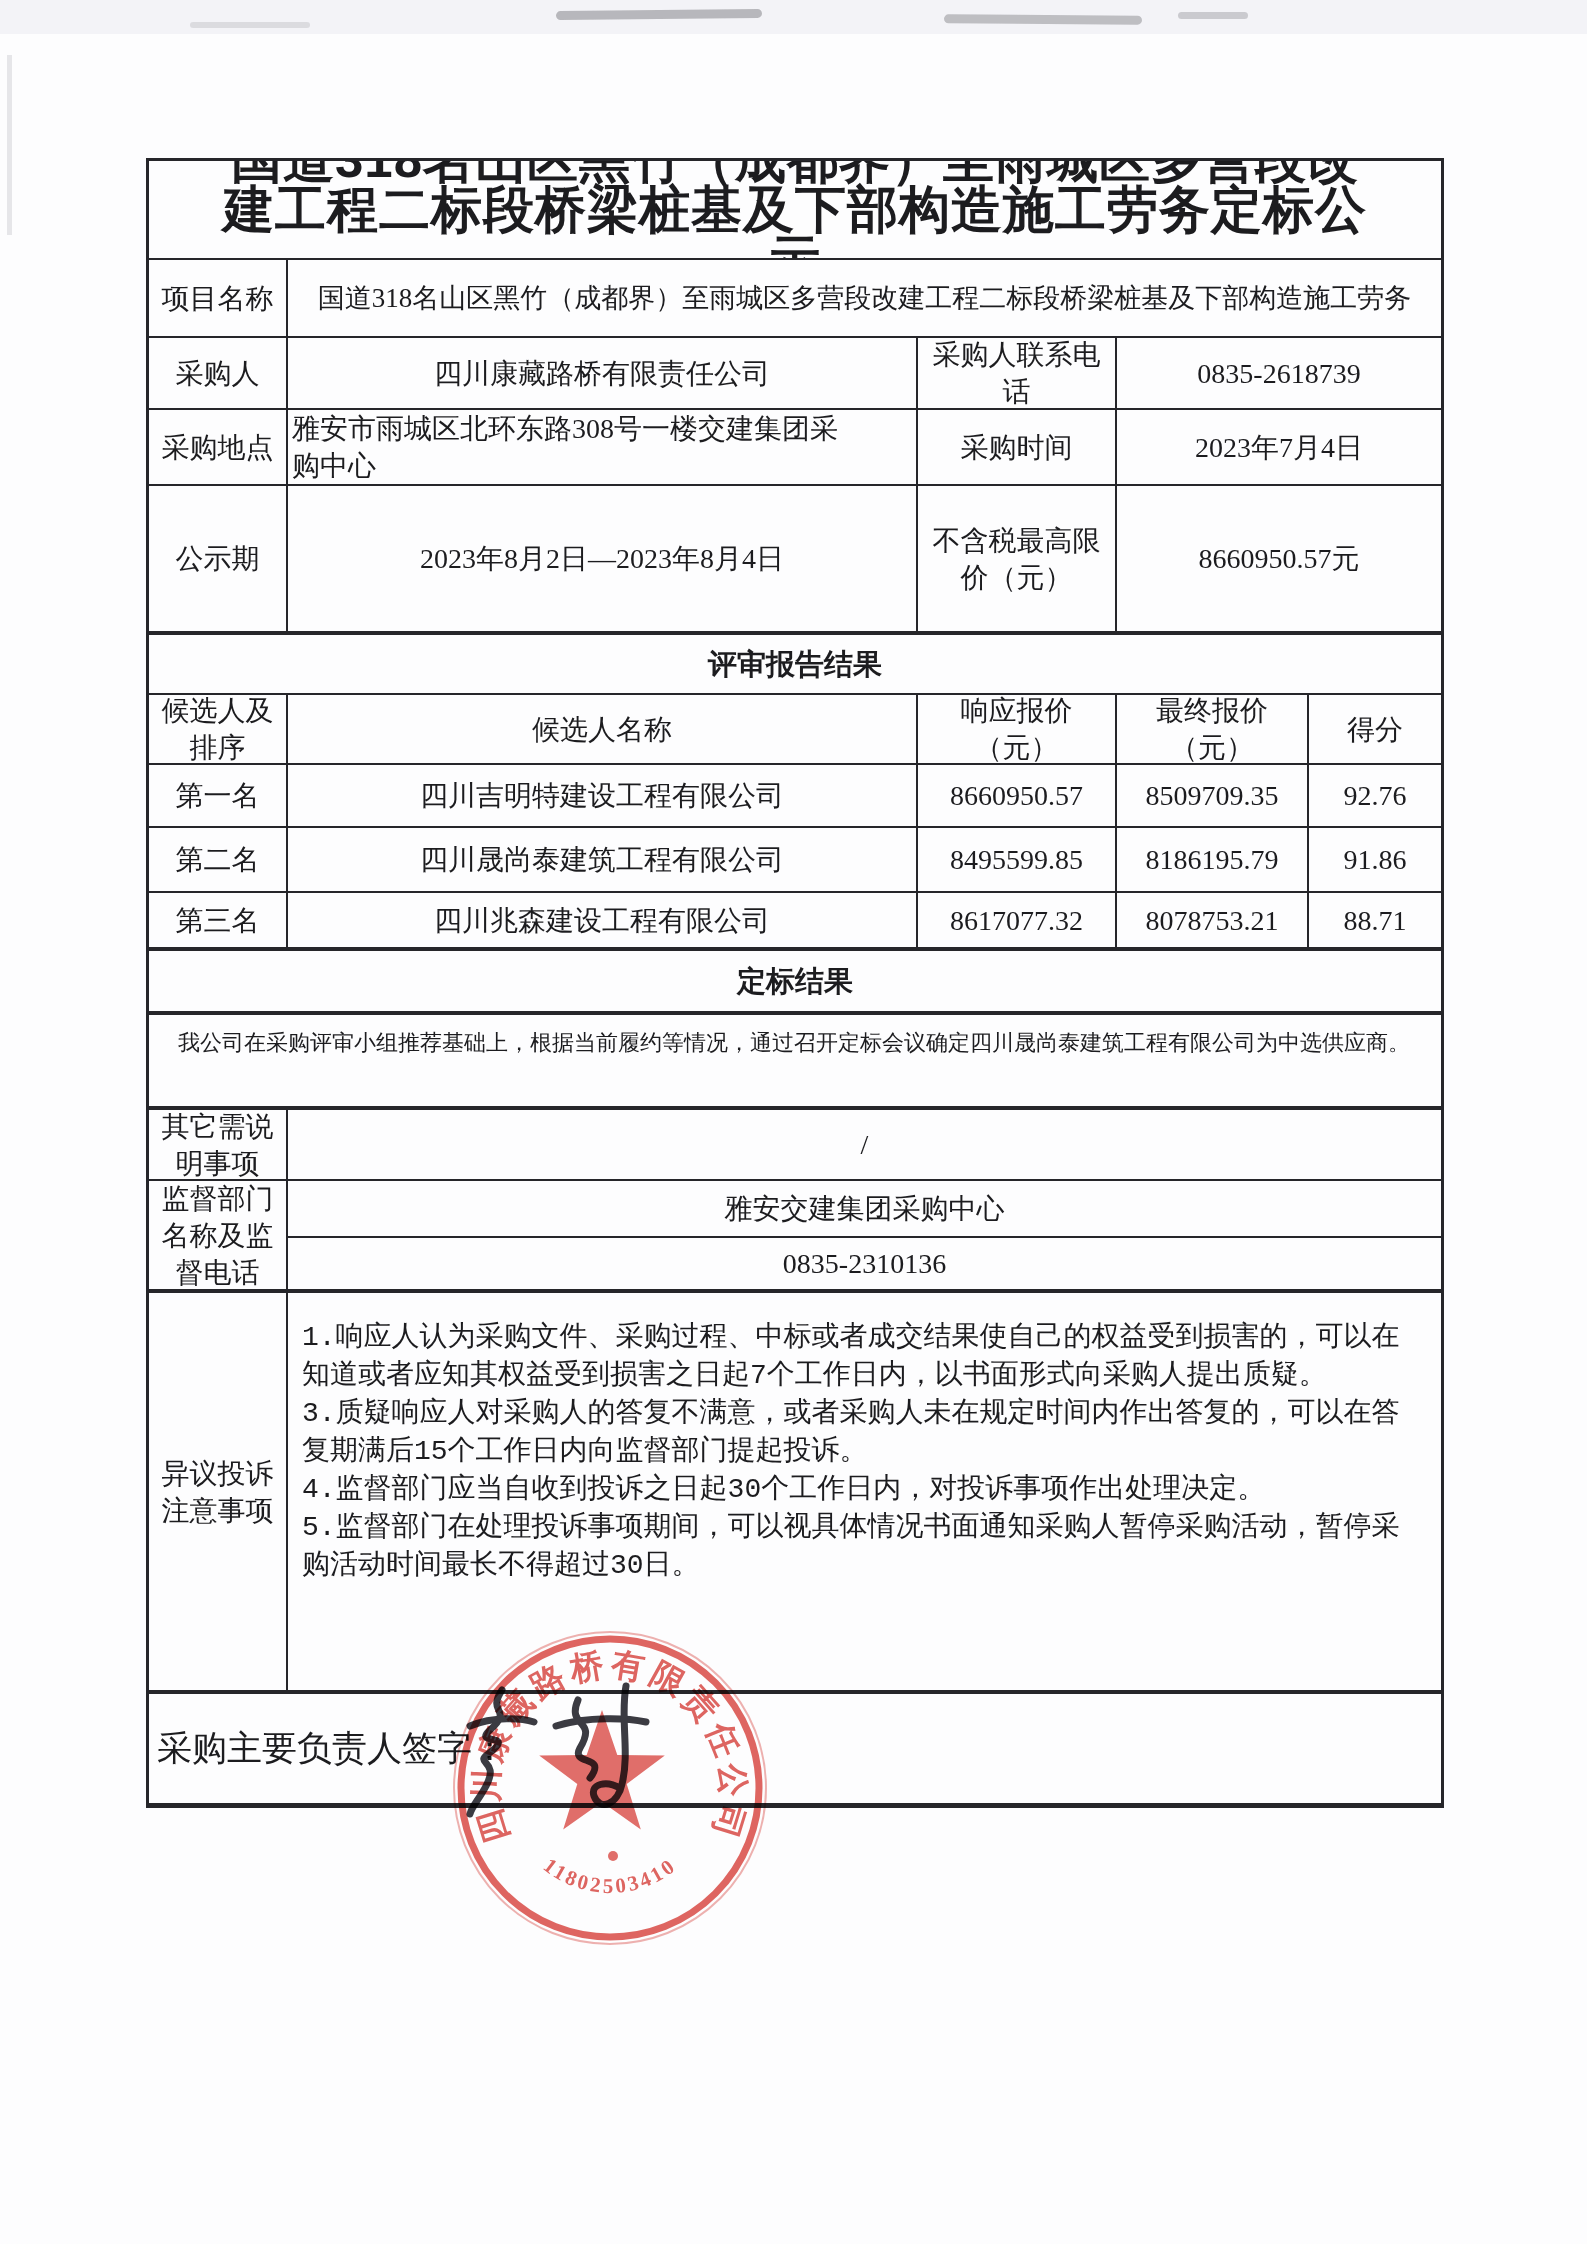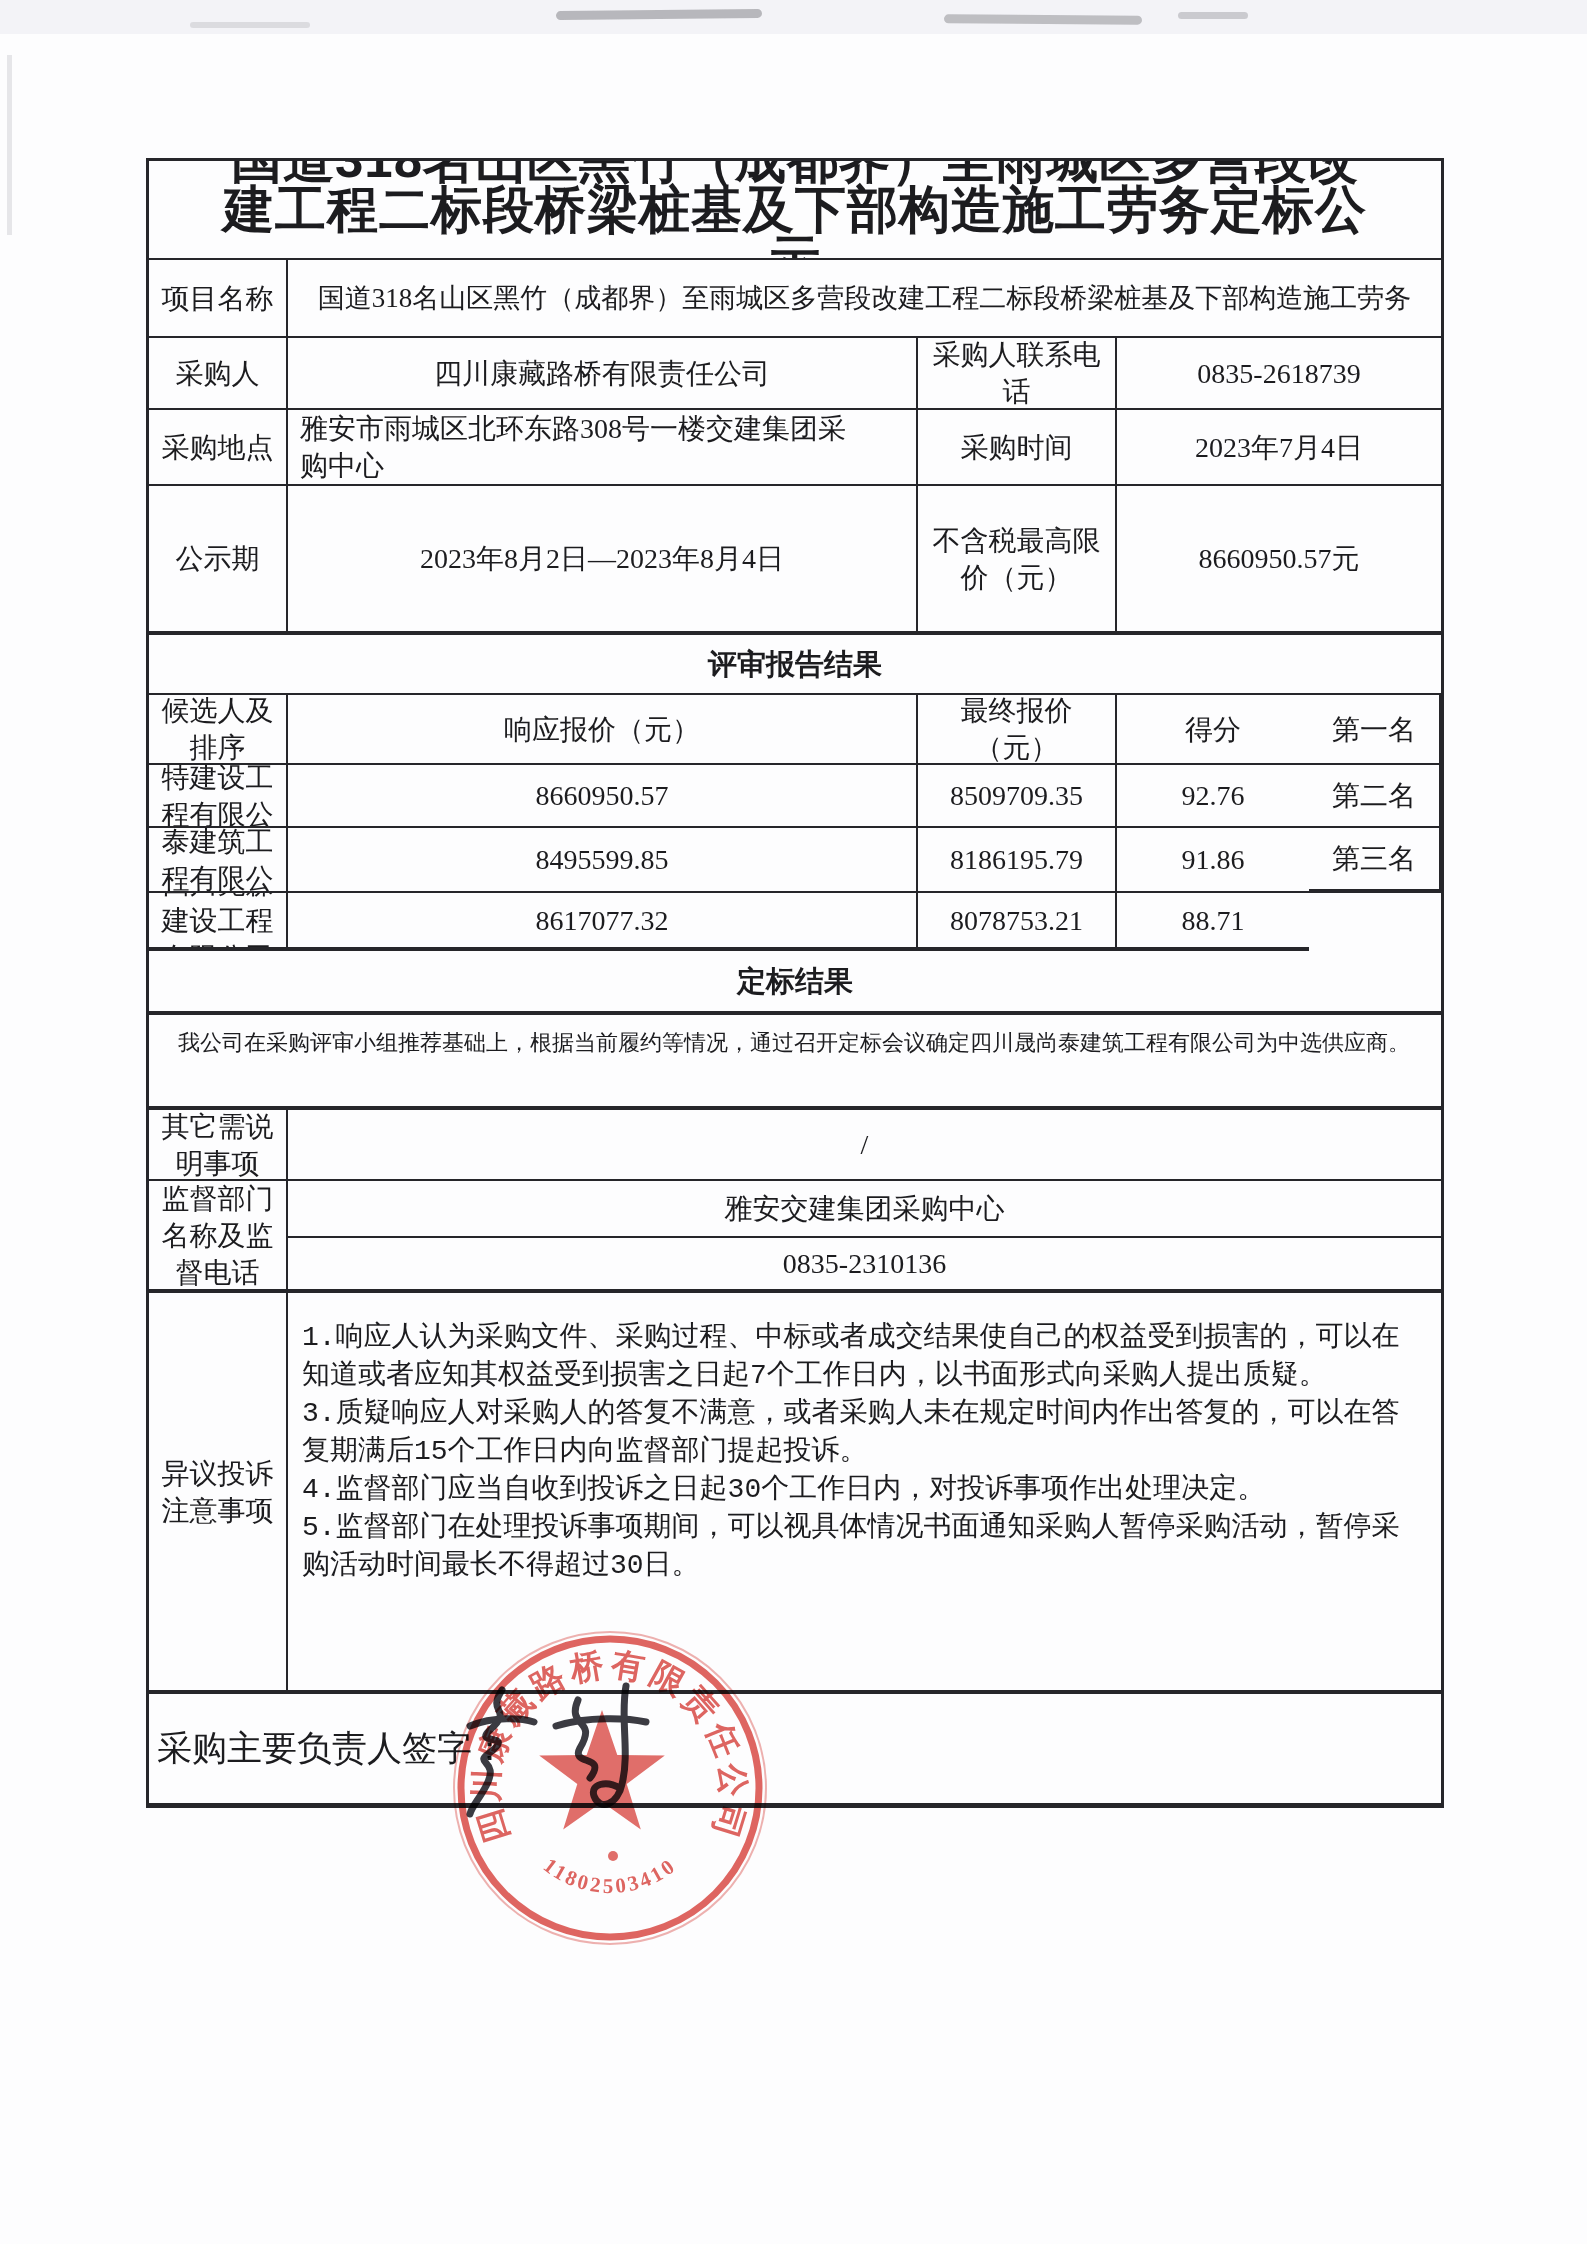--- a/index.html
+++ b/index.html
@@ -22,21 +22,21 @@
     border-bottom-width:5px;
     background:transparent;
     box-sizing:content-box;
   }
   .cell{
     border-right:2px solid #26262a;
     border-bottom:2px solid #26262a;
     display:flex;align-items:center;justify-content:center;
     text-align:center;
     font-size:28px;line-height:37px;
-    padding:4px 12px;box-sizing:border-box;
+    padding:4px 4px;box-sizing:border-box;
     overflow:hidden;
   }
   .cr{border-right:none;}
   .rb{border-bottom:none;}
   .tb{border-bottom-width:4px;}
   .title-cell{
     grid-column:1 / -1;
     font-family:"Liberation Sans","DejaVu Sans",sans-serif;
     font-weight:700;font-size:51px;line-height:50px;
     padding:0 70px;letter-spacing:1px;
@@ -83,20 +83,21 @@
   <div class="cell cr" style="grid-column:4 / -1;">2023年7月4日</div>
 
   <div class="cell tb">公示期</div>
   <div class="cell tb">2023年8月2日—2023年8月4日</div>
   <div class="cell tb">不含税最高限价（元）</div>
   <div class="cell cr tb" style="grid-column:4 / -1;">8660950.57元</div>
 
   <div class="cell cr section-cell">评审报告结果</div>
 
   <div class="cell">候选人及排序</div>
+  <div class="cell">候选人名称</div>
   <div class="cell">响应报价（元）</div>
   <div class="cell">最终报价（元）</div>
   <div class="cell cr">得分</div>
 
   <div class="cell">第一名</div>
   <div class="cell">四川吉明特建设工程有限公司</div>
   <div class="cell">8660950.57</div>
   <div class="cell">8509709.35</div>
   <div class="cell cr">92.76</div>
 

